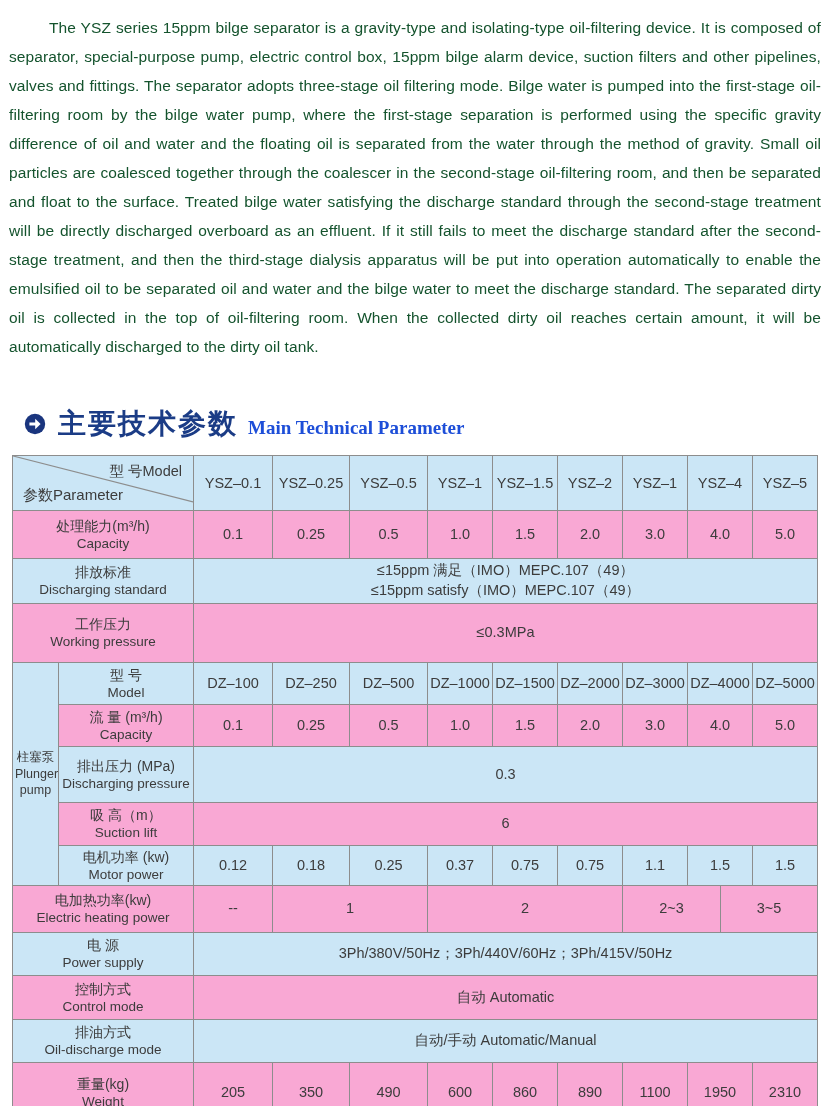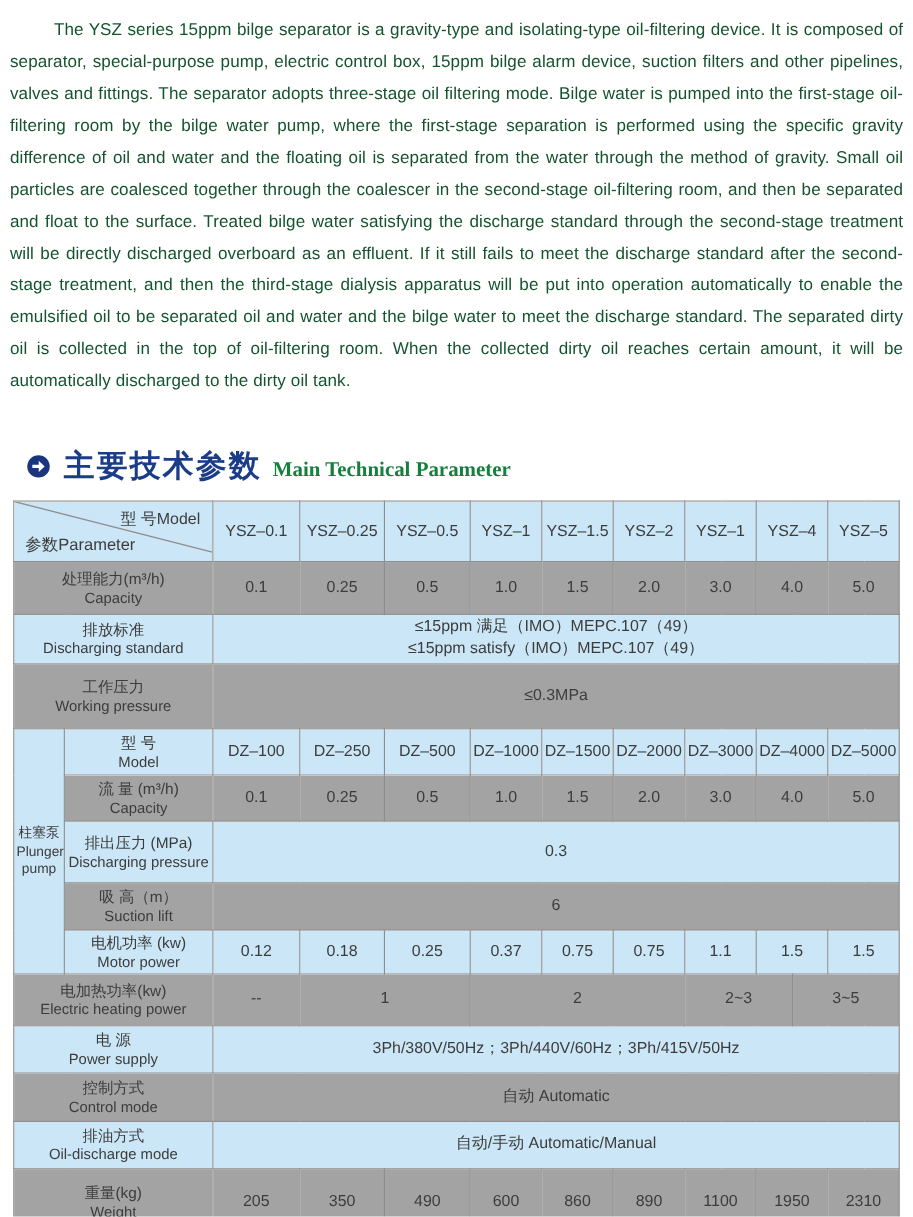--- a/index.html
+++ b/index.html
@@ -12,36 +12,36 @@
 
   .cn-line { font-size:15px; line-height:25px; color:#3f3f3f; }
   .en-para {
     margin-top:3px; font-size:15.5px; line-height:29px;
     text-align:justify; text-indent:40px; color:#14532d;
     letter-spacing:0.1px;
   }
 
   .section-header { margin-top:45px; margin-left:15px; height:36px; display:flex; align-items:center; }
   .bullet-icon { width:22px; height:22px; flex:0 0 22px; margin-right:12px; }
-  .title-cn { font-size:28px; font-weight:bold; color:#1b3c86; letter-spacing:2px; line-height:1; }
+  .title-cn { font-size:28px; font-weight:bold; color:#1b3c86; letter-spacing:2px; line-height:1;font-family:Liberation Serif, serif; }
   .title-en {
-    margin-left:10px; font-size:19px; font-weight:bold; color:#15803d;
+    margin-left:10px; font-size:19px; font-weight:bold; color:#1d4ed8;
     font-family:"Liberation Serif", serif; line-height:1; padding-top:6px;text-align:center;
   }
 
   table.param {
     border-collapse:collapse; table-layout:fixed;
     width:806px; margin:13px 0 0 3px;
   }
   table.param td {
     border:1px solid #8d8d8d; text-align:center; vertical-align:middle;
     color:#3c3c3c; overflow:hidden; padding:1px 2px;
   }
   tr.bg-b td { background:#cbe6f6; }
-  tr.bg-w td { background:#a3a3a3; }
+  tr.bg-w td { background:#f9a8d4; }
 
   td.corner { position:relative; padding:0; }
   .diag { position:absolute; left:0; top:0; width:100%; height:100%; display:block; }
   .c-top { position:absolute; top:6px; right:11px; font-size:14.5px; }
   .c-bot { position:absolute; bottom:5px; left:10px; font-size:15px; }
 
   td.model { font-size:14.5px; }
   td.val   { font-size:14.5px; line-height:1.35; }
   .lbl-cn  { font-size:14px;  line-height:1.35; }
   .lbl-en  { font-size:13.5px; line-height:1.2; }

